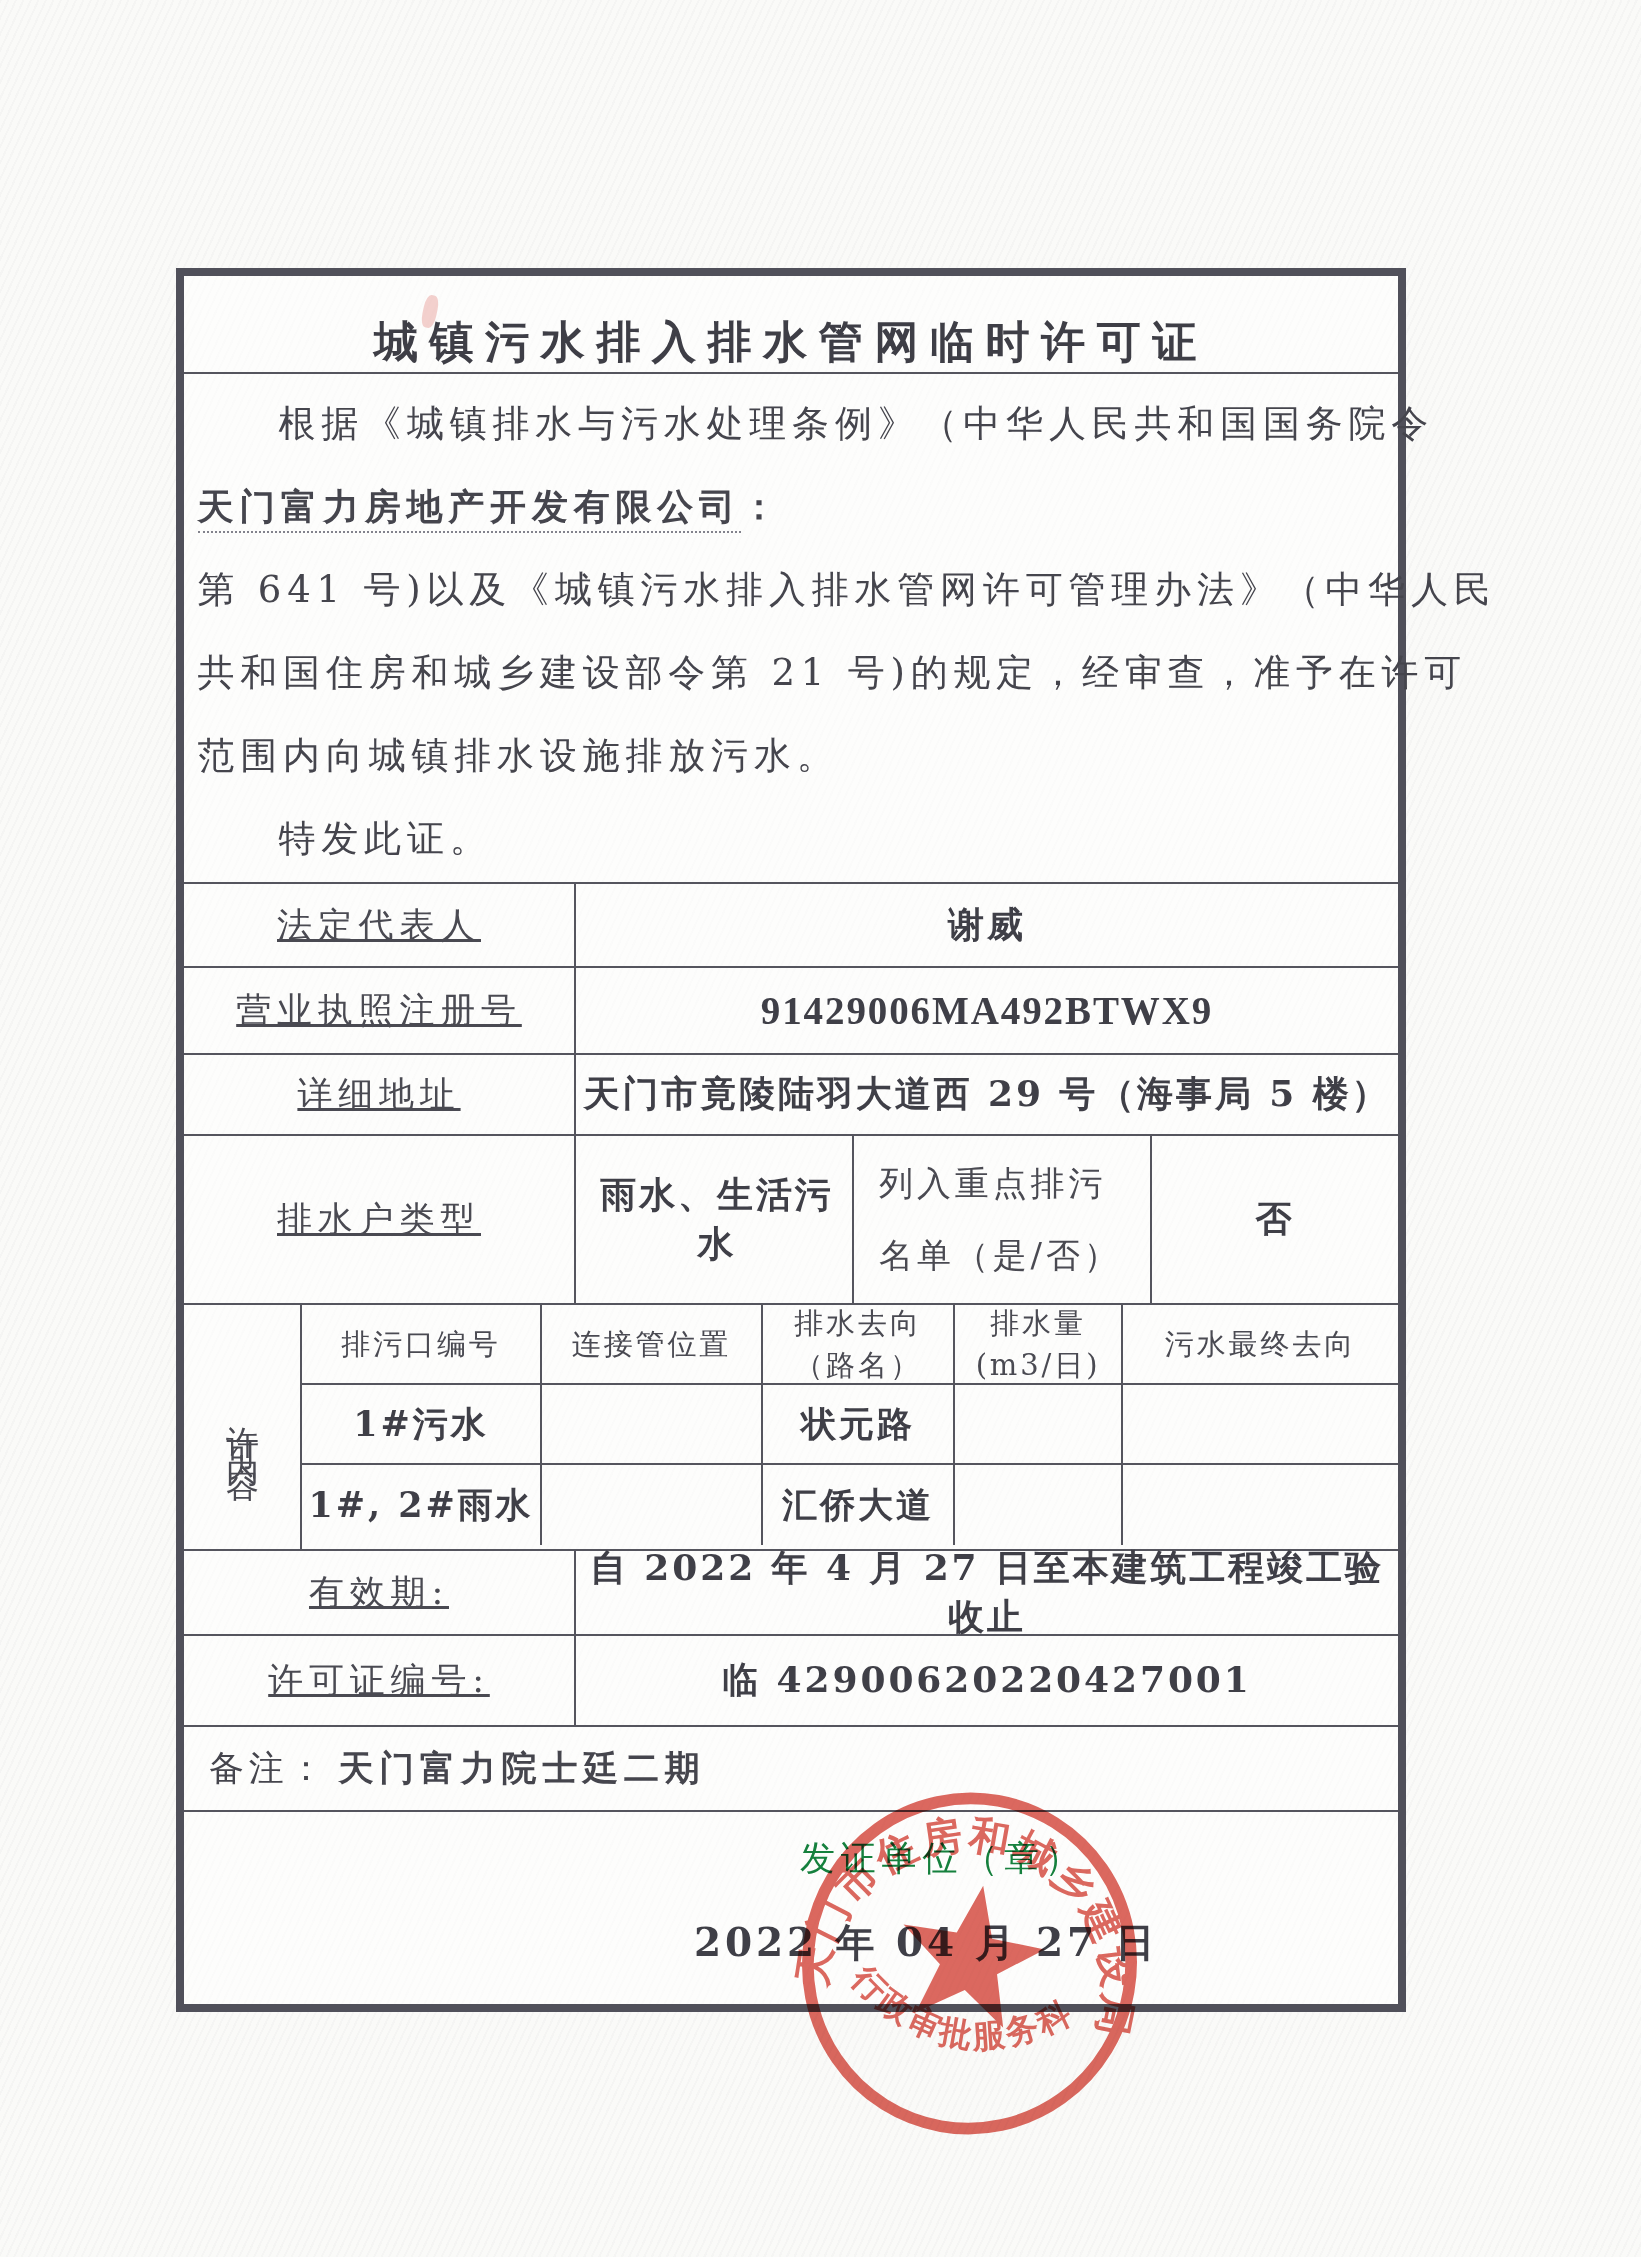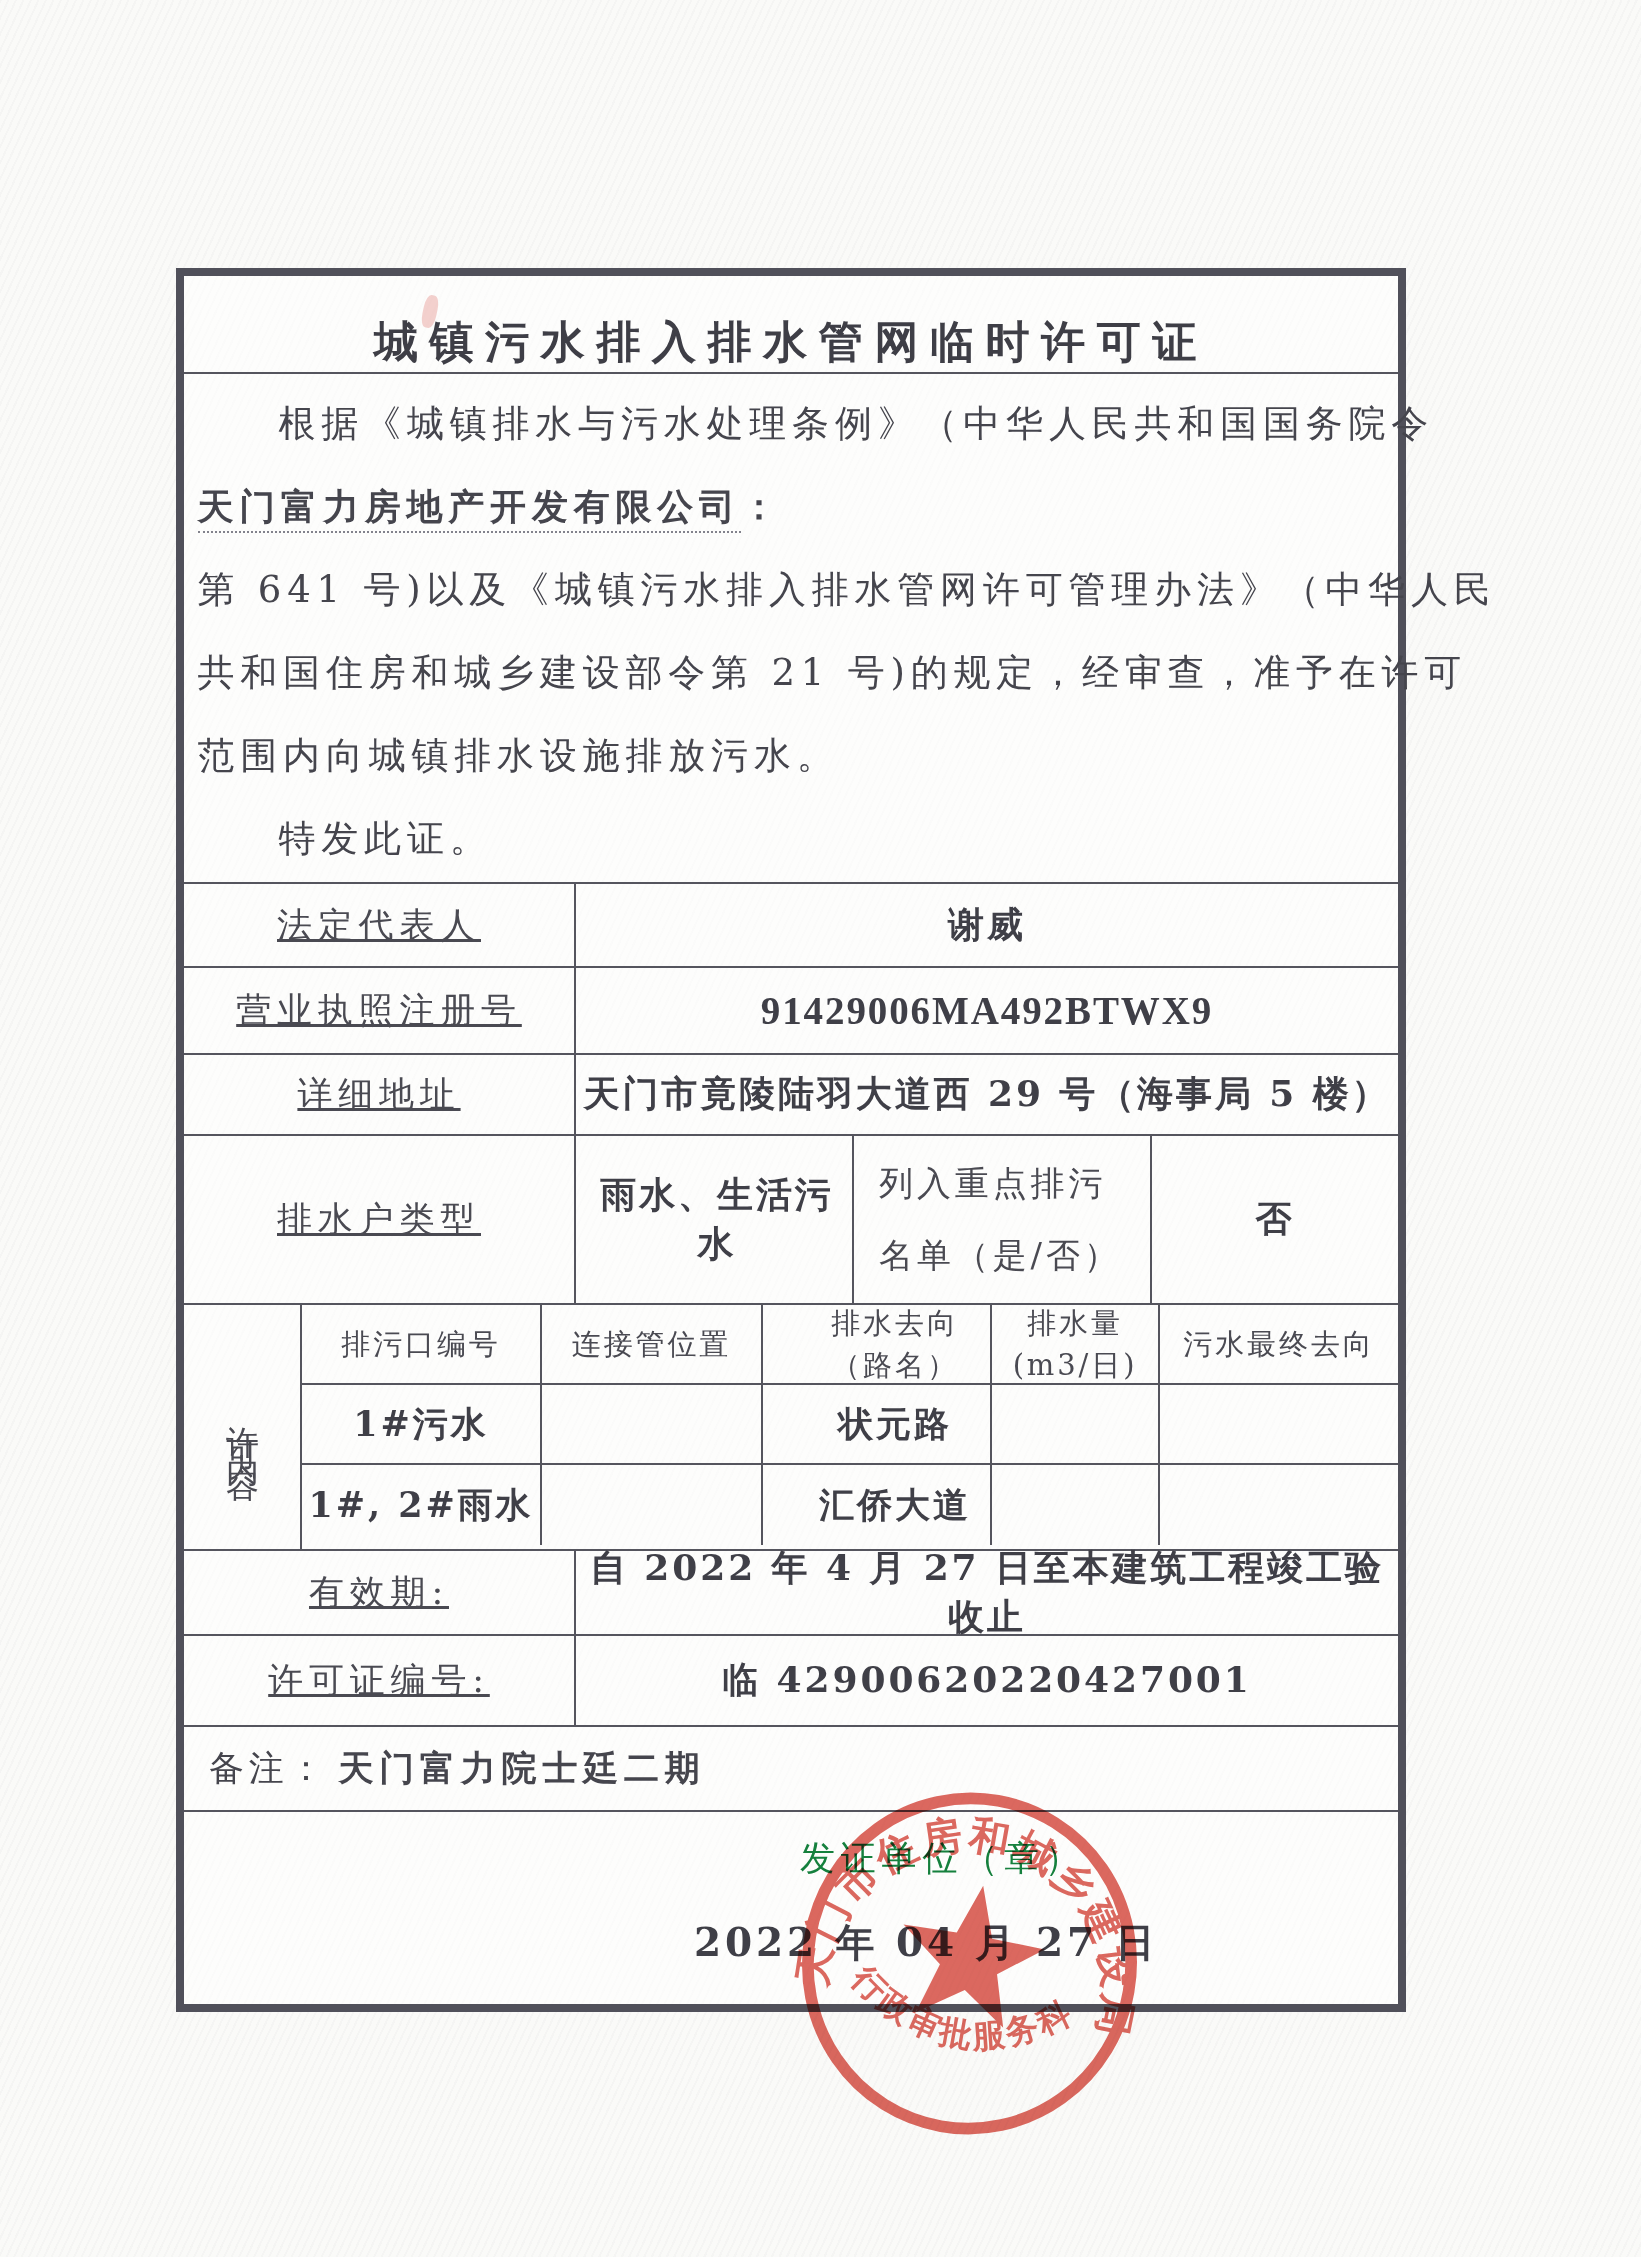--- a/index.html
+++ b/index.html
@@ -44,21 +44,21 @@
   .r5{height:246px;padding:0;}
   .v-label{width:118px;flex:none;}
   .v-label .vt{writing-mode:vertical-rl;text-orientation:upright;font-size:33px;letter-spacing:13.5px;color:#4a4a52;}
   .sub{flex:1;display:flex;flex-direction:column;}
   .srow{display:flex;flex:none;box-sizing:border-box;border-bottom:2.9px solid #55555e;}
   .srow:last-child{border-bottom:none;}
   .shead{height:80px;}
   .sdata{height:80px;}
   .scell{box-sizing:border-box;border-right:2.9px solid #55555e;display:flex;align-items:center;justify-content:center;text-align:center;}
   .scell:last-child{border-right:none;}
-  .sc1{width:240px;flex:none;} .sc2{width:221px;flex:none;} .sc3{width:192px;flex:none;margin-left:37px;}
+  .sc1{width:240px;flex:none;} .sc2{width:221px;flex:none;} .sc3{width:192px;flex:none;}
   .sc4{width:168px;flex:none;} .sc5{flex:1;}
   .shead .scell{font-size:29px;letter-spacing:2.9px;line-height:1.45;color:#4a4a52;padding:0 7.7px;}
   .sdata .scell{font-weight:bold;font-size:35px;letter-spacing:2.9px;color:#3f3f47;}
   .r8{justify-content:flex-start;align-items:center;display:flex;padding-left:25px;font-size:35px;letter-spacing:4.8px;}
   .r8 .remark-val{font-weight:bold;margin-left:10px;letter-spacing:5.8px;}
   
   .r9{flex:1;position:relative;display:block;height:180px;}
   .issuer-line{position:absolute;left:616px;top:23px;font-size:35px;letter-spacing:5.8px;color:#15803d;}
   .issue-date{position:absolute;left:510px;top:104px;font-size:39px;font-weight:bold;letter-spacing:3.9px;color:#3f3f47;}
   

